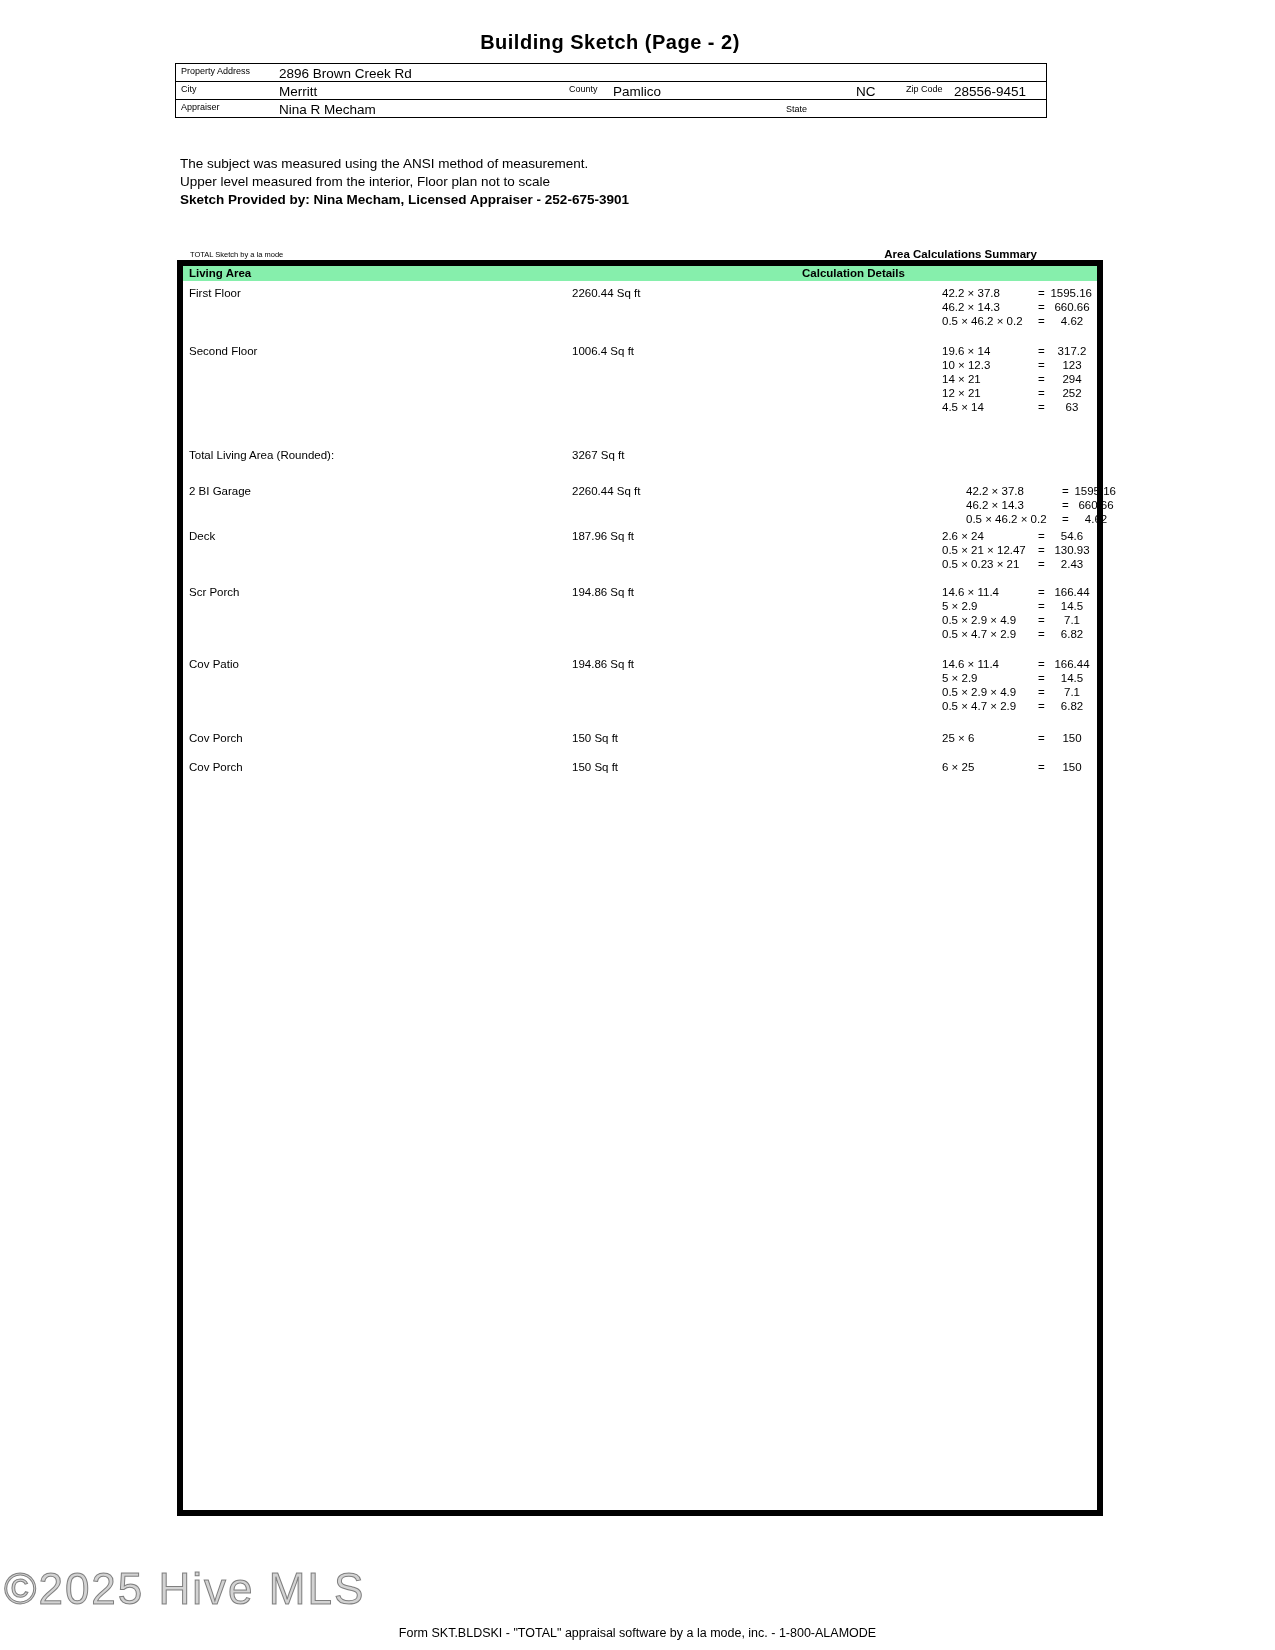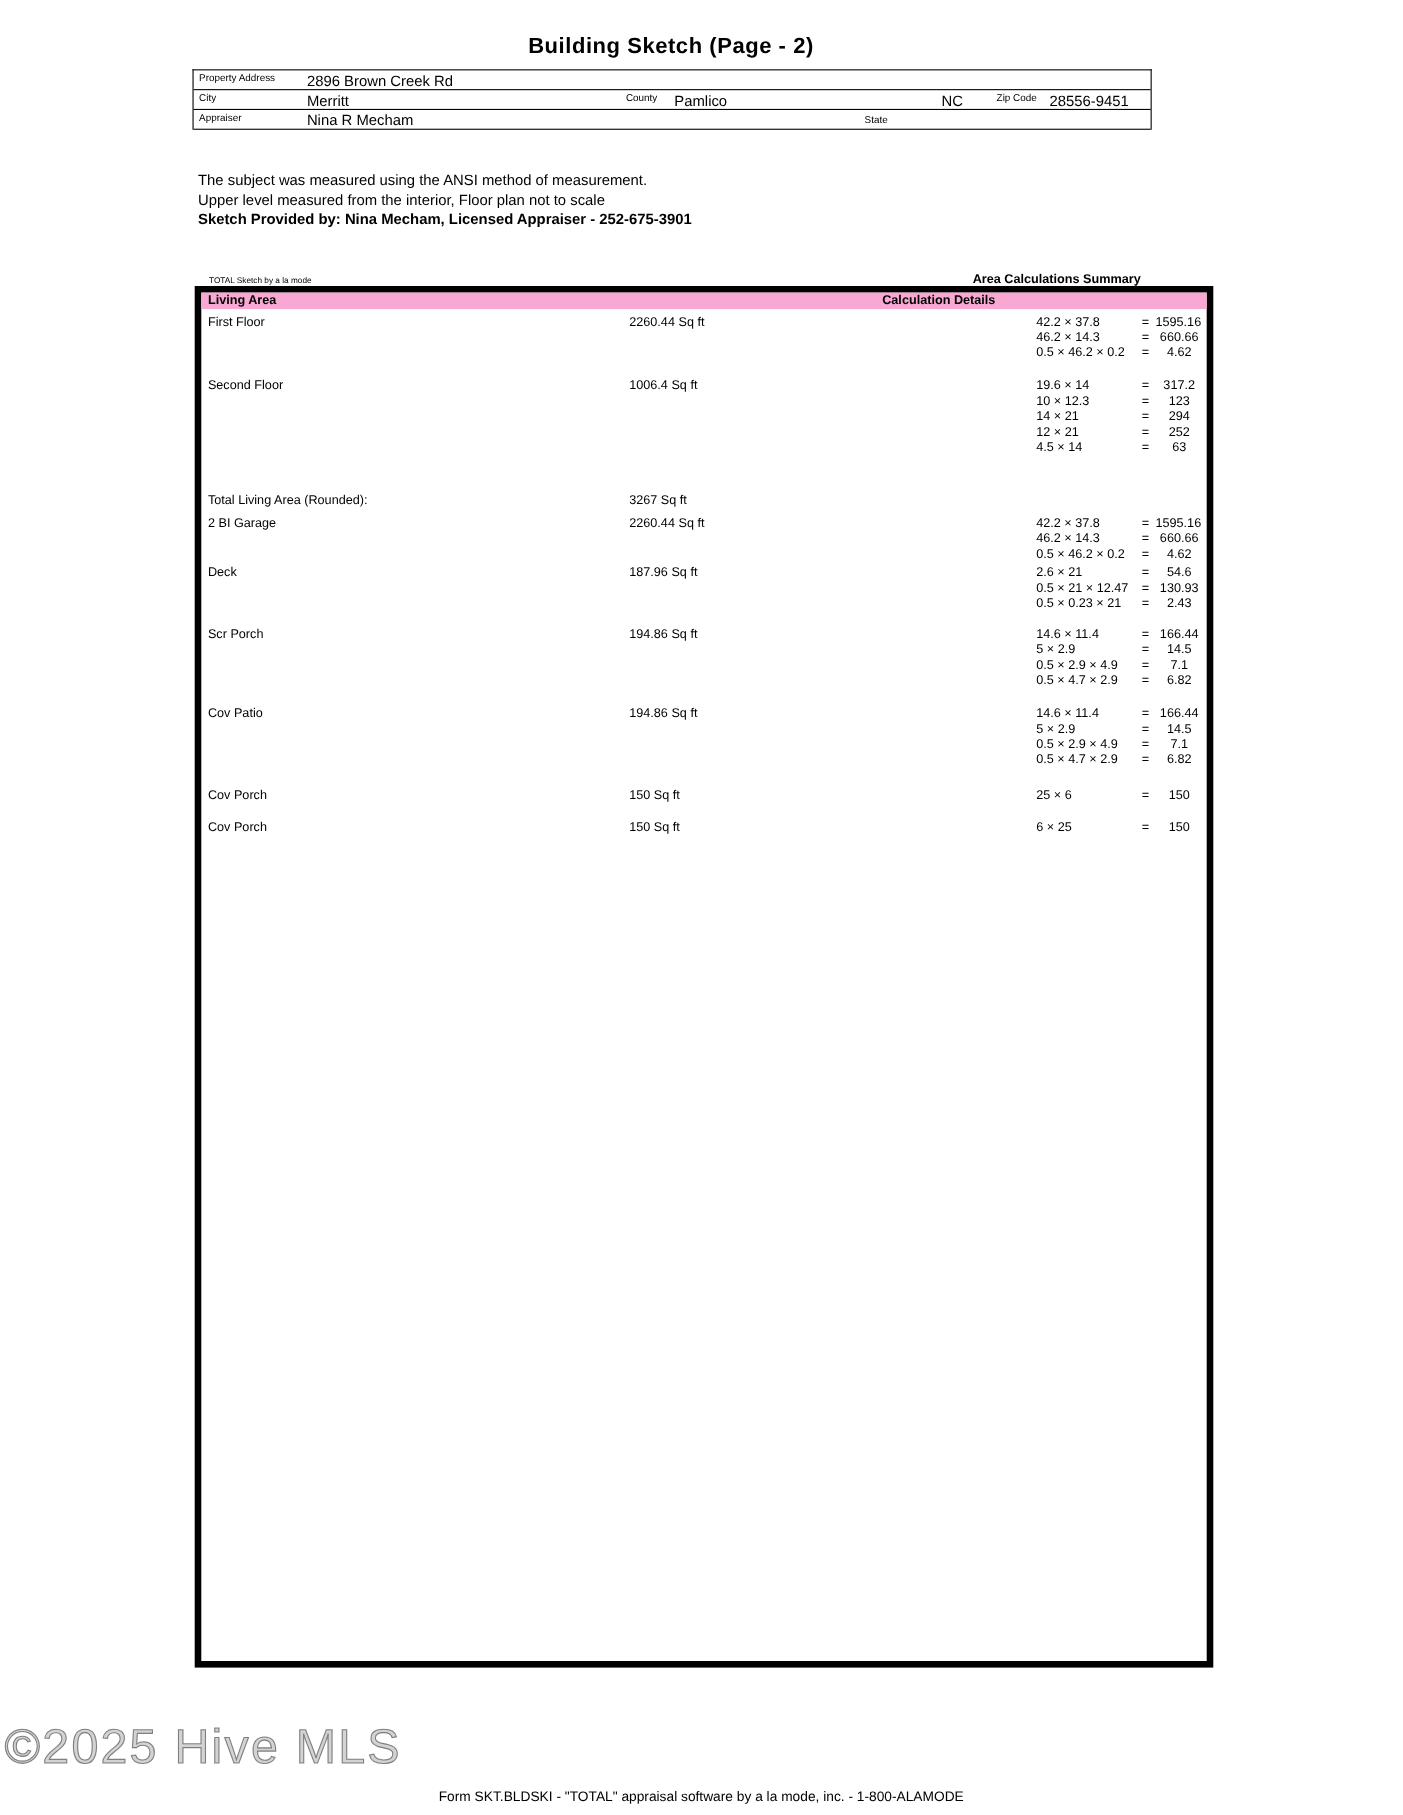--- a/index.html
+++ b/index.html
@@ -107,21 +107,21 @@
 <div class="notes">
   <div>The subject was measured using the ANSI method of measurement.</div>
   <div>Upper level measured from the interior, Floor plan not to scale</div>
   <div class="bold">Sketch Provided by: Nina Mecham, Licensed Appraiser - 252-675-3901</div>
 </div>
 
 <div class="brand-line">TOTAL Sketch by a la mode</div>
 <div class="summary-heading">Area Calculations Summary</div>
 
 <div class="calc-table">
-    <div class="section-band" style="background: #f9a8d4; text-align: right;">
+    <div class="section-band" style="background: #86efac; text-align: right;">
       <span class="band-left">Living Area</span>
       <span class="band-right">Calculation Details</span>
     </div>
     <div class="area-block" style="margin-top: 5px;">
       <span class="area-name">First Floor</span>
       <span class="area-size">2260.44 Sq ft</span>
       <div class="calc-col">
         <div class="calc-line">
           <span class="calc-formula">42.2 × 37.8</span>
           <span class="calc-eq">=</span>
@@ -167,21 +167,21 @@
           <span class="calc-formula">4.5 × 14</span>
           <span class="calc-eq">=</span>
           <span class="calc-value">63</span>
         </div>
       </div>
     </div>
     <div class="total-row" style="margin-top: 35px;">
       <span class="total-label">Total Living Area (Rounded):</span>
       <span class="total-value">3267 Sq ft</span>
     </div>
-    <div class="area-block" style="margin-top: 5px;">
+    <div class="area-block" style="margin-top: 20px; padding-left: 24px;">
       <span class="area-name">2 BI Garage</span>
       <span class="area-size">2260.44 Sq ft</span>
       <div class="calc-col">
         <div class="calc-line">
           <span class="calc-formula">42.2 × 37.8</span>
           <span class="calc-eq">=</span>
           <span class="calc-value">1595.16</span>
         </div>
         <div class="calc-line">
           <span class="calc-formula">46.2 × 14.3</span>
@@ -193,21 +193,21 @@
           <span class="calc-eq">=</span>
           <span class="calc-value">4.62</span>
         </div>
       </div>
     </div>
     <div class="area-block" style="margin-top: 3px;">
       <span class="area-name">Deck</span>
       <span class="area-size">187.96 Sq ft</span>
       <div class="calc-col">
         <div class="calc-line">
-          <span class="calc-formula">2.6 × 21</span>
+          <span class="calc-formula">2.6 × 24</span>
           <span class="calc-eq">=</span>
           <span class="calc-value">54.6</span>
         </div>
         <div class="calc-line">
           <span class="calc-formula">0.5 × 21 × 12.47</span>
           <span class="calc-eq">=</span>
           <span class="calc-value">130.93</span>
         </div>
         <div class="calc-line">
           <span class="calc-formula">0.5 × 0.23 × 21</span>

